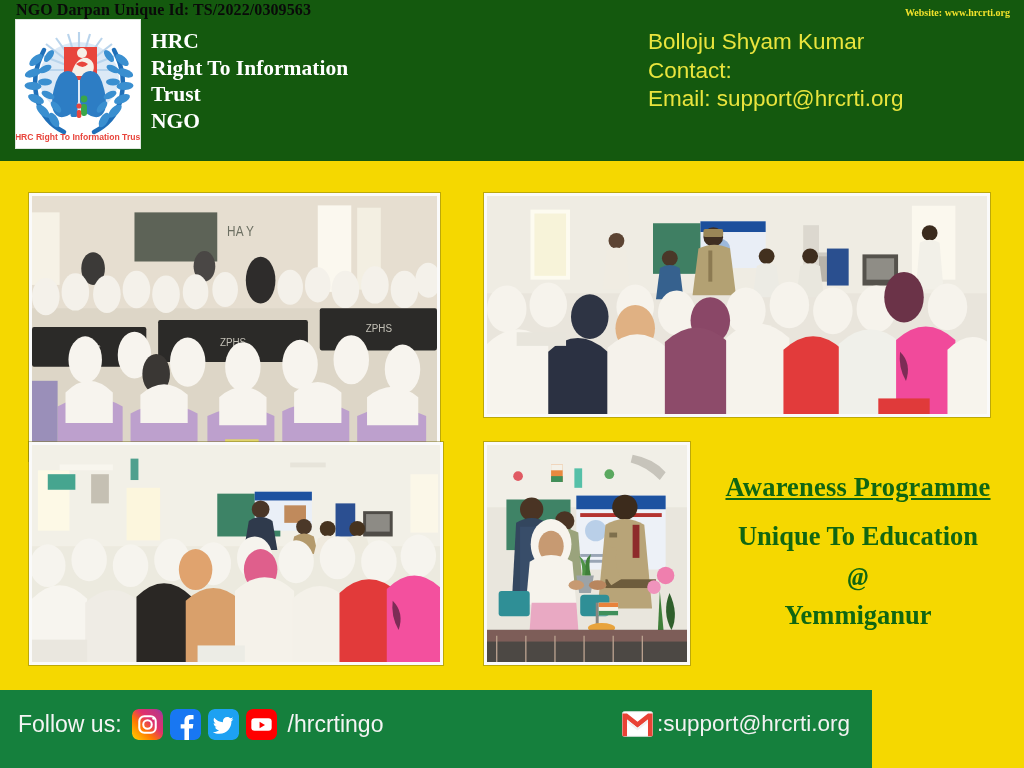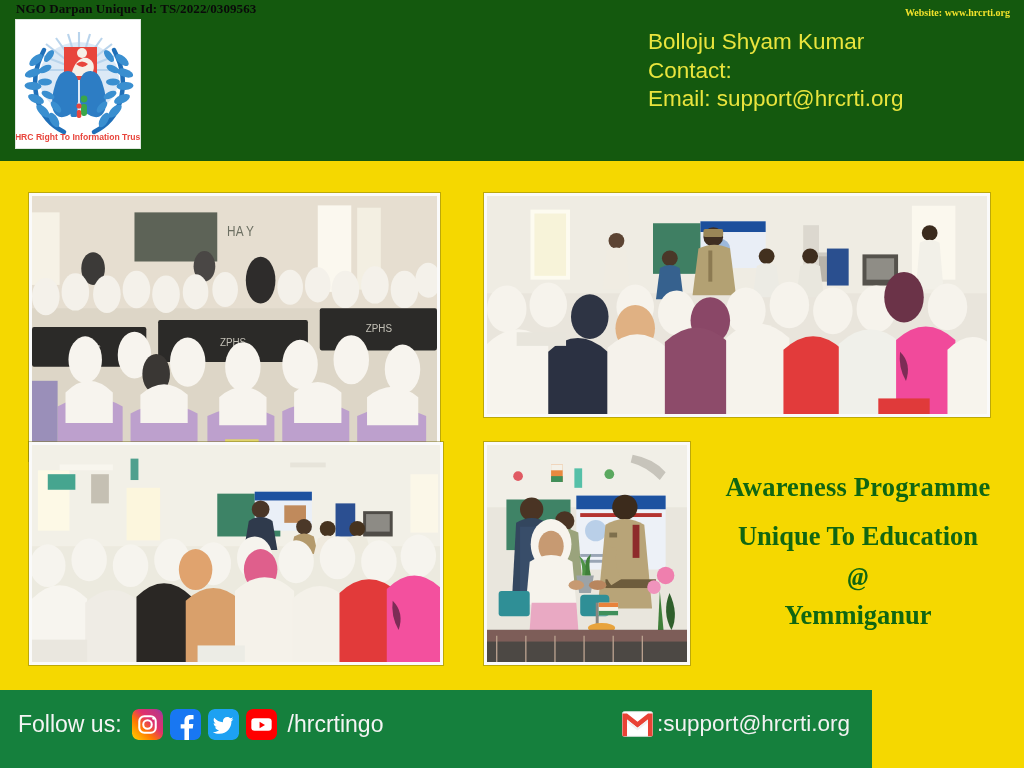--- a/index.html
+++ b/index.html
@@ -17,21 +17,21 @@
 
   
   .header {
     position:absolute; left:0; top:0; width:1024px; height:161px;
     background:#14590e;
     overflow:hidden;
   }
   .darpan-id {
     position:absolute; left:16px; top:1px;
     font-family:"Liberation Serif", serif;
-    font-weight:bold; font-size:13px; color:#0a0a0a;
+    font-weight:bold; font-size:16px; color:#0a0a0a;
     letter-spacing:0.1px; white-space:nowrap;
   }
   .logo-box {
     position:absolute; left:15px; top:19px;
     width:126px; height:130px;
     background:#fbfbfb;
     border:1px solid #dfe6df;
     overflow:hidden;
   }
   .logo-svg { display:block; width:126px; height:130px; }
@@ -74,21 +74,21 @@
   #photo-2 { left:484px; top:32px;  width:506px; height:224px; }
   #photo-3 { left:29px;  top:281px; width:414px; height:223px; }
   #photo-4 { left:484px; top:281px; width:206px; height:223px; }
 
   .caption {
     position:absolute; left:700px; top:309px; width:316px;
     text-align:center;
     font-family:"Liberation Serif", serif;
     font-weight:bold; color:#106612;
   }
-  .cap-l1 { font-size:26.5px; line-height:34px; letter-spacing:0.2px; }
+  .cap-l1 { font-size:26.5px; line-height:34px; letter-spacing:0.2px;text-decoration:underline; }
   .cap-l2 { font-size:26.5px; line-height:34px; margin-top:15px; }
   .cap-at { font-size:25px; line-height:30px; margin-top:9px; font-style:italic; }
   .cap-l4 { font-size:26.5px; line-height:34px; margin-top:6px; }
 
   
   .footer {
     position:absolute; left:0; top:690px; width:872px; height:78px;
     background:#15803d;
   }
   .follow-row {
@@ -184,20 +184,24 @@
           <ellipse cx="93" cy="36" rx="7" ry="3.4" transform="rotate(52 93 36)"></ellipse>
           <ellipse cx="97" cy="49" rx="7" ry="3.4" transform="rotate(26 97 49)"></ellipse>
           <ellipse cx="97" cy="62" rx="7" ry="3.4" transform="rotate(0 97 62)"></ellipse>
           <ellipse cx="94" cy="75" rx="7" ry="3.4" transform="rotate(-26 94 75)"></ellipse>
           <ellipse cx="86" cy="87" rx="7" ry="3.4" transform="rotate(-48 86 87)"></ellipse>
         </g>
         <text x="63" y="120" text-anchor="middle" font-family="Liberation Sans, sans-serif" font-size="8.6" font-weight="bold" fill="#e8453c">HRC Right To Information Trust</text>
       </svg>
     </div>
 
+    <div class="org-name">HRC
+Right To Information
+Trust
+NGO</div>
 
     <div class="website">Website: www.hrcrti.org</div>
 
     <div class="contact-block">
       <div>Bolloju Shyam Kumar</div>
       <div>Contact:</div>
       <div>Email: support@hrcrti.org</div>
     </div>
   </div>
 

